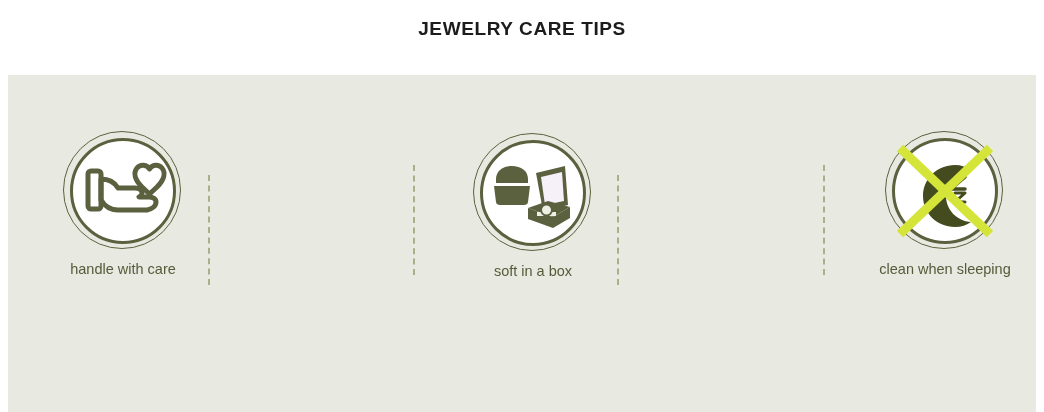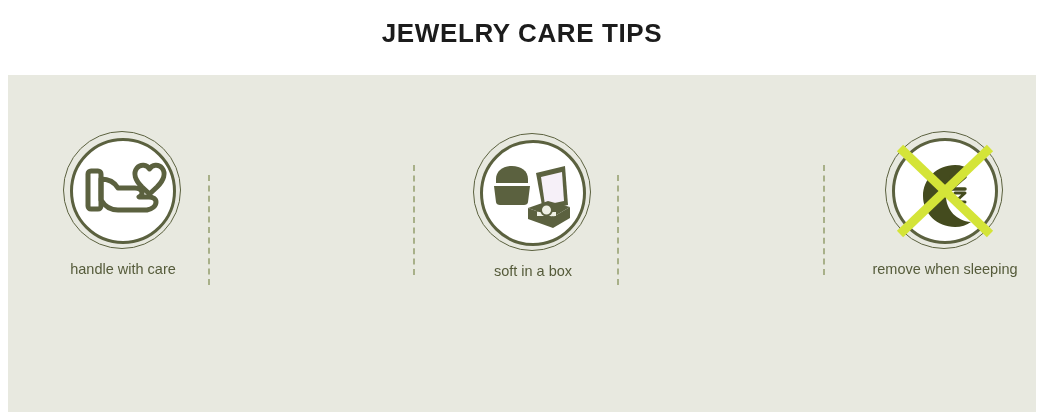--- a/index.html
+++ b/index.html
@@ -14,21 +14,21 @@
     overflow: hidden;
     position: relative;
   }
 
   #page-title {
     position: absolute;
     top: 18px;
     left: 0;
     width: 1044px;
     text-align: center;
-    font-size: 26px;
+    font-size: 19px;
     font-weight: bold;
     letter-spacing: 0.6px;
     color: #1c1c1c;
     font-family: "Liberation Sans", sans-serif;
   }
 
   #panel {
     position: absolute;
     left: 8px;
     top: 75px;
@@ -177,16 +177,16 @@
         <path d="M70 34 C52 34 38 48 38 65 C38 82 52 96 70 96 C76 96 82 94 86 91
                  C72 90 61 79 61 65 C61 51 72 40 86 39 C82 36 76 34 70 34 Z" fill="#444b1e"></path>
 
         <path d="M66 46 L80 46 L66 58 L80 58" fill="none" stroke="#444b1e" stroke-width="3.5" stroke-linejoin="round" stroke-linecap="round"></path>
         <path d="M70 62 L80 62 L70 71 L80 71" fill="none" stroke="#444b1e" stroke-width="3" stroke-linejoin="round" stroke-linecap="round"></path>
 
         <line x1="15" y1="17" x2="105" y2="103" stroke="#d4e438" stroke-width="9"></line>
         <line x1="105" y1="17" x2="15" y2="103" stroke="#d4e438" stroke-width="9"></line>
       </svg>
     </div>
-    <div class="tip-label">remove when sleeping</div>
+    <div class="tip-label">clean when sleeping</div>
   </div>
 
 </div>
 
 </body></html>

